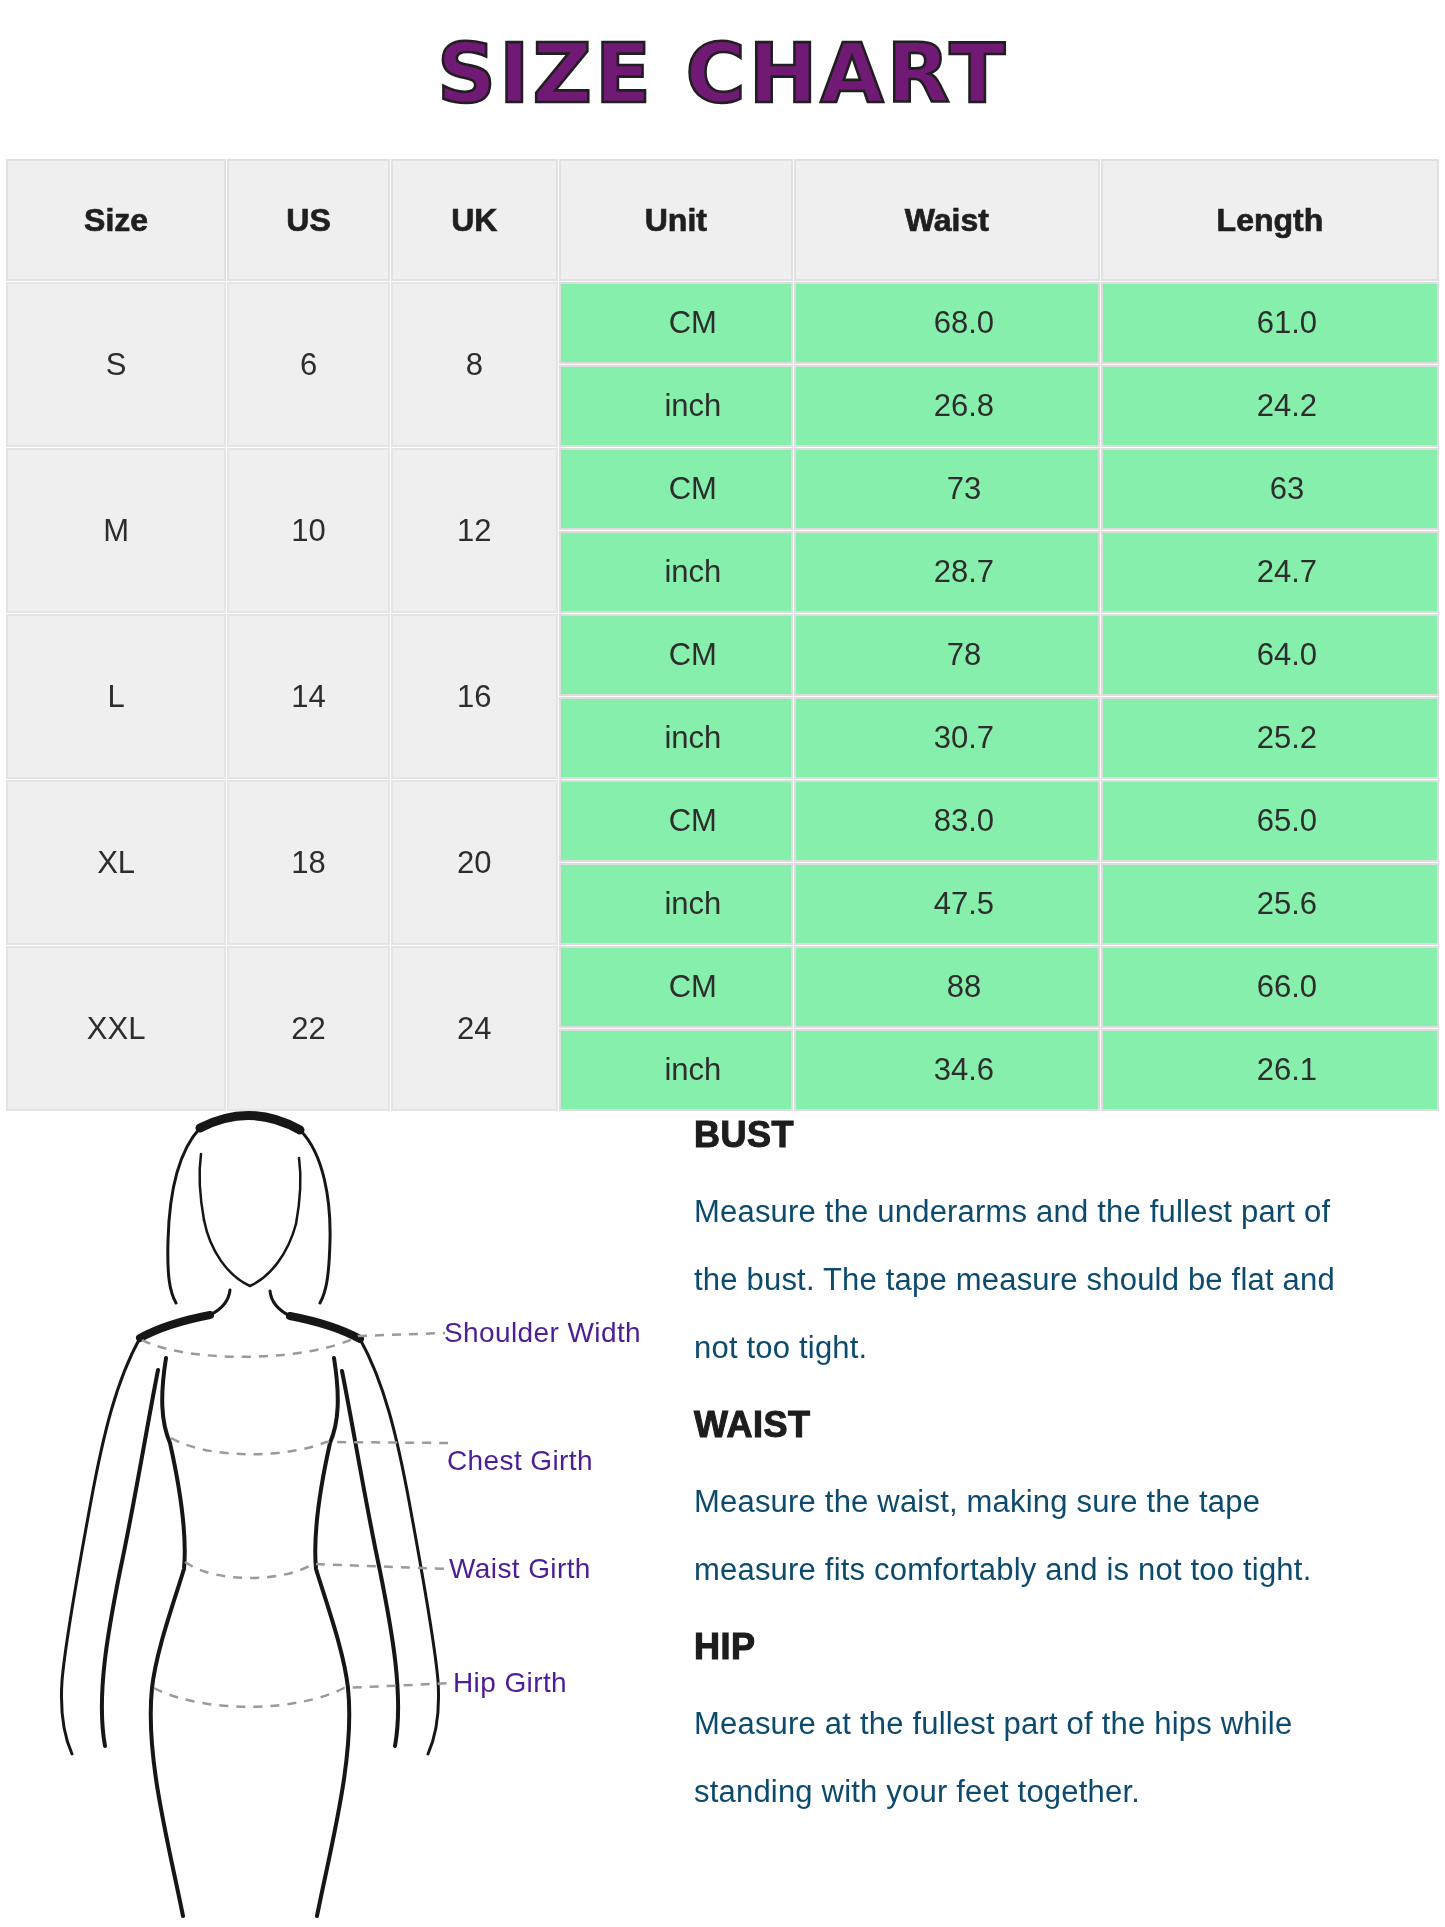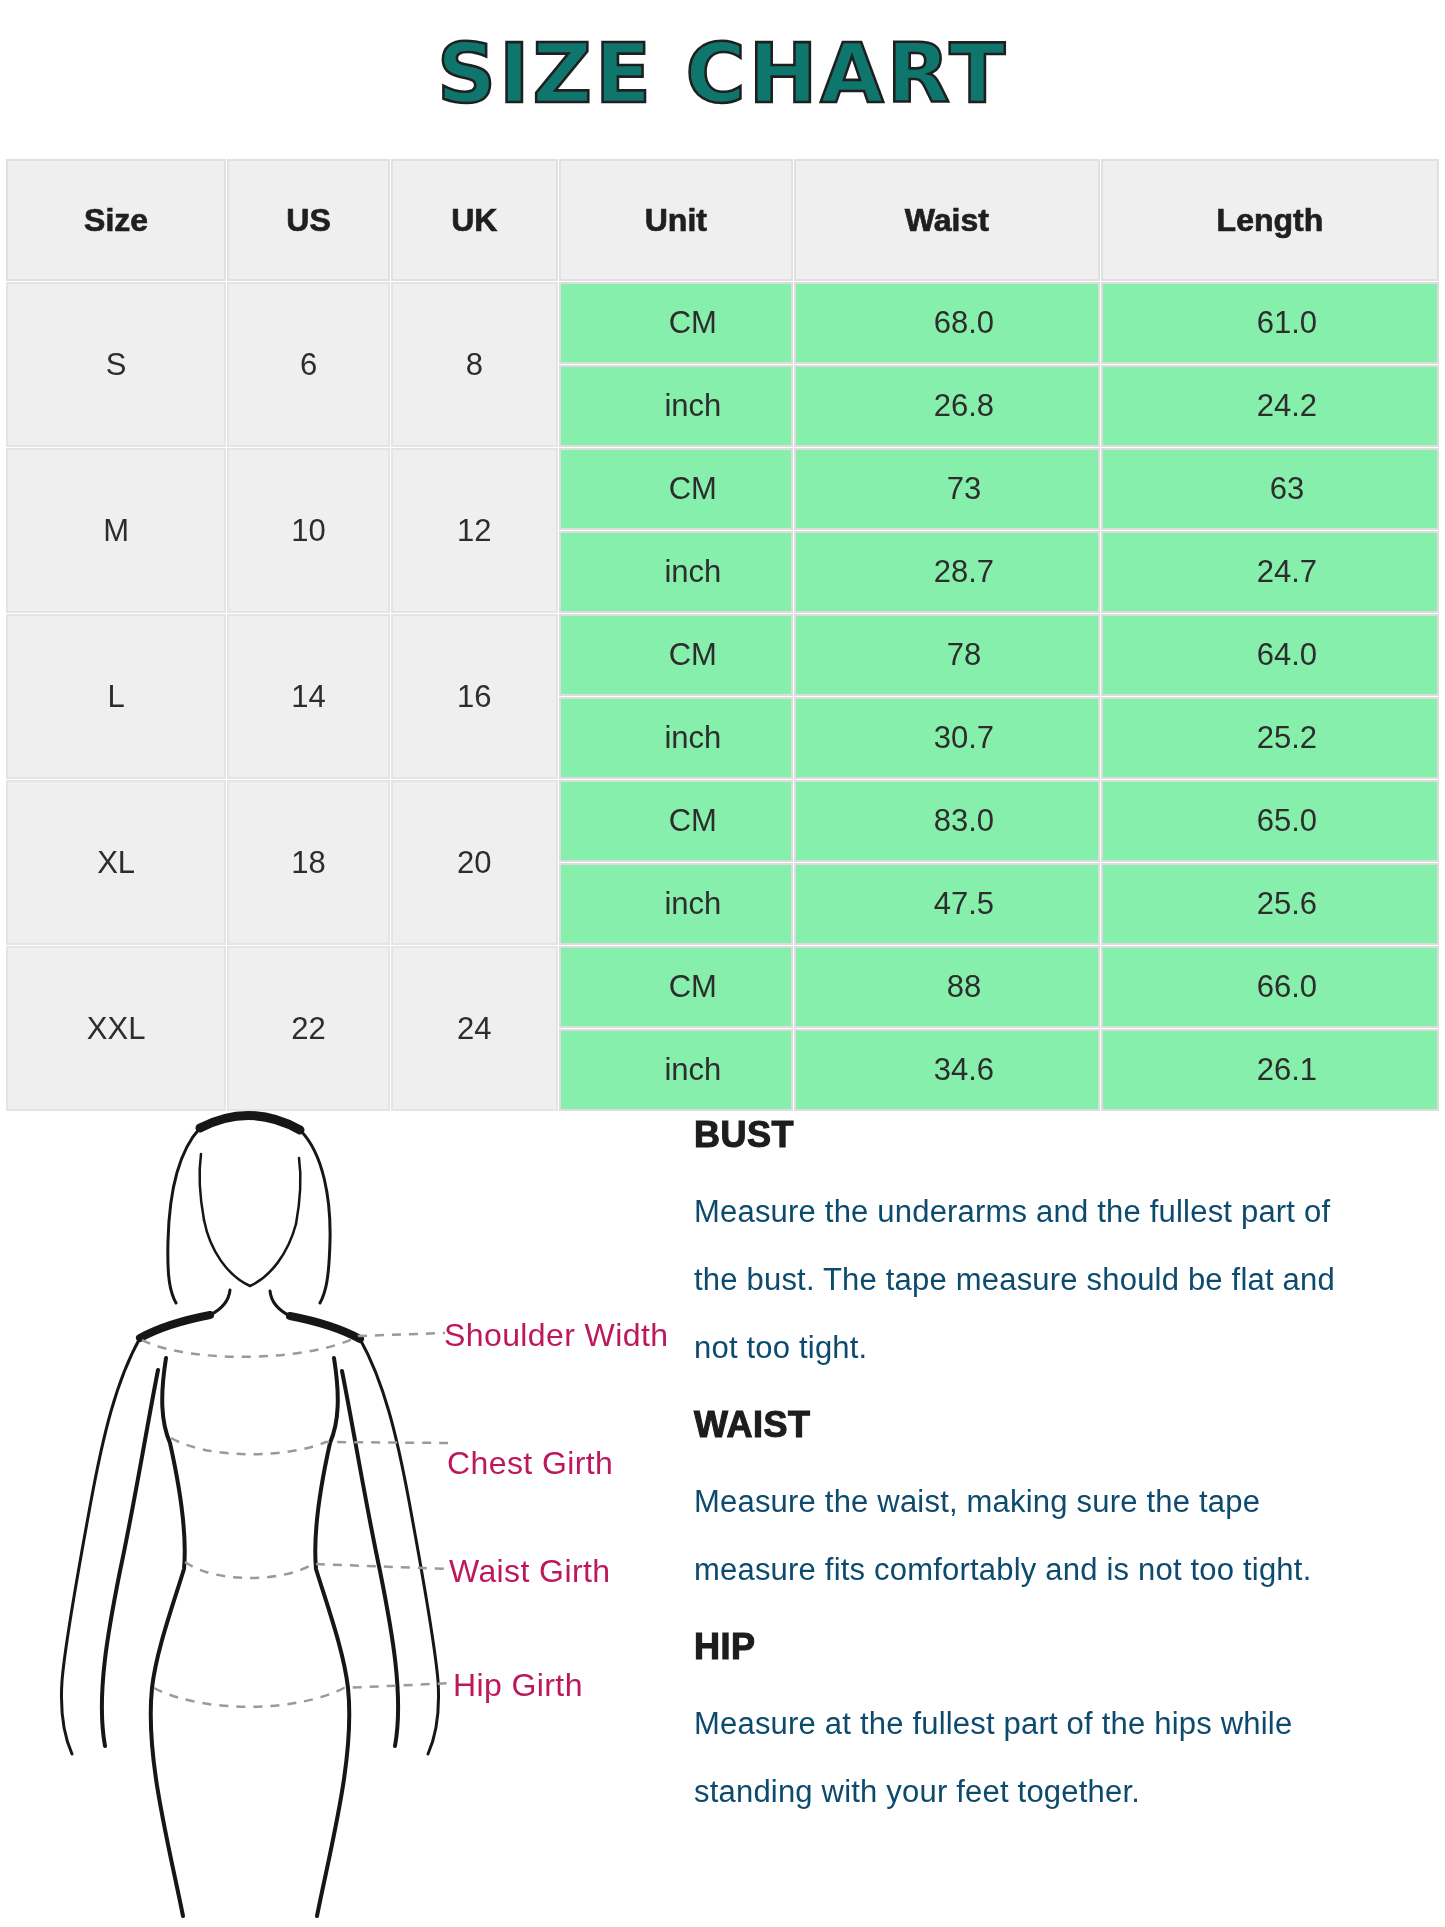--- a/index.html
+++ b/index.html
@@ -15,21 +15,21 @@
 
   
   .title {
     position: absolute; top: 24px; left: 0; width: 100%;
     text-align: center;
     font-family: "DejaVu Sans", sans-serif;
     font-weight: bold;
     font-size: 82px;
     line-height: 100px;
     letter-spacing: 3px;
-    color: #0f766e;
+    color: #701a75;
     -webkit-text-stroke: 2.6px #1f1f1f;
   }
 
   
   table.size-table {
     position: absolute;
     top: 156px; left: 3px;
     width: 1439px;
     border-collapse: separate;
     border-spacing: 5px;
@@ -63,23 +63,23 @@
     padding-left: 34px;
   }
 
   
   .lower { position: absolute; top: 1096px; left: 0; width: 1445px; height: 831px; }
   .figure-wrap { position: absolute; top: 0; left: 8px; width: 470px; height: 830px; }
   .figure-wrap svg { display: block; width: 470px; height: 830px; }
 
   .measure-label {
     position: absolute;
-    font-size: 32px;
+    font-size: 28px;
     letter-spacing: 0.4px;
-    color: #be185d;
+    color: #4c1d95;
     white-space: nowrap;
   }
   #lbl-shoulder { left: 444px; top: 221px; }
   #lbl-chest    { left: 447px; top: 349px; }
   #lbl-waist    { left: 449px; top: 457px; }
   #lbl-hip      { left: 453px; top: 571px; }
 
   .instructions {
     position: absolute;
     left: 694px; top: 16px;

